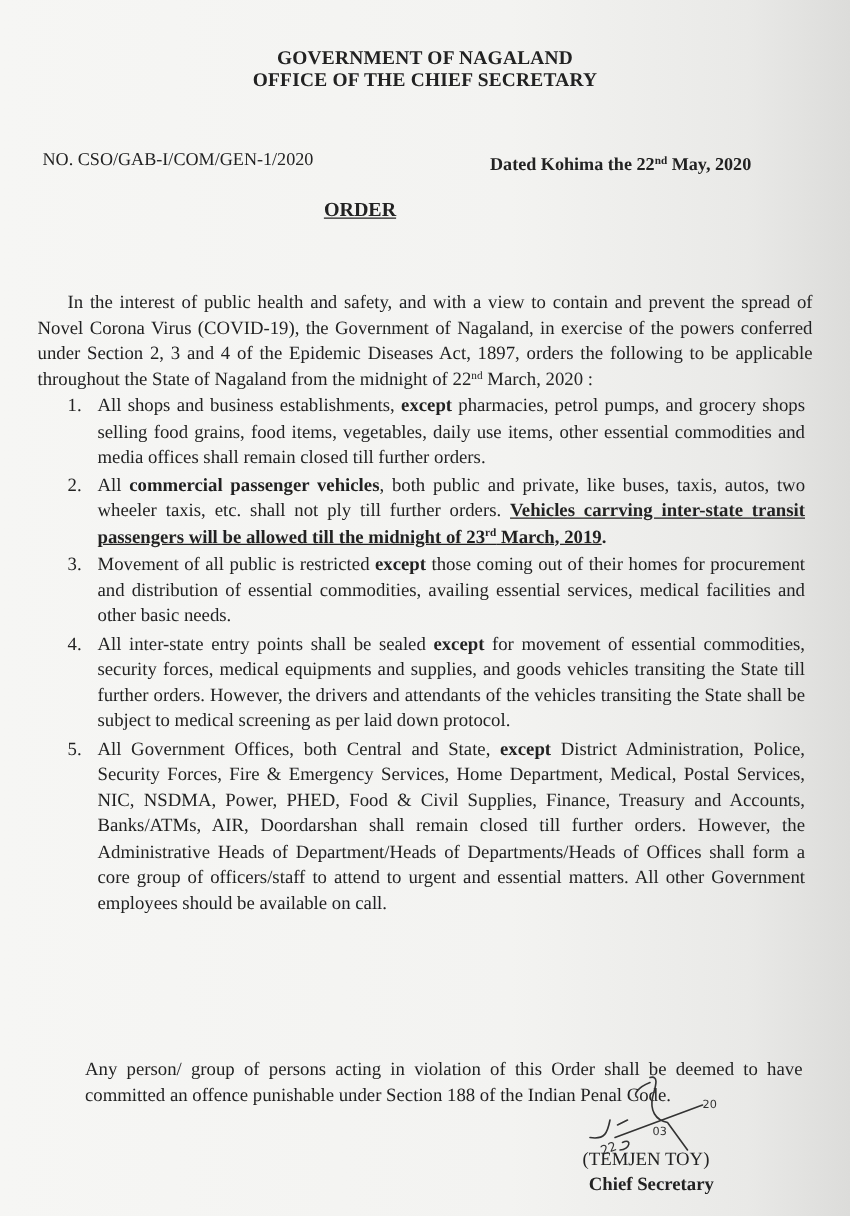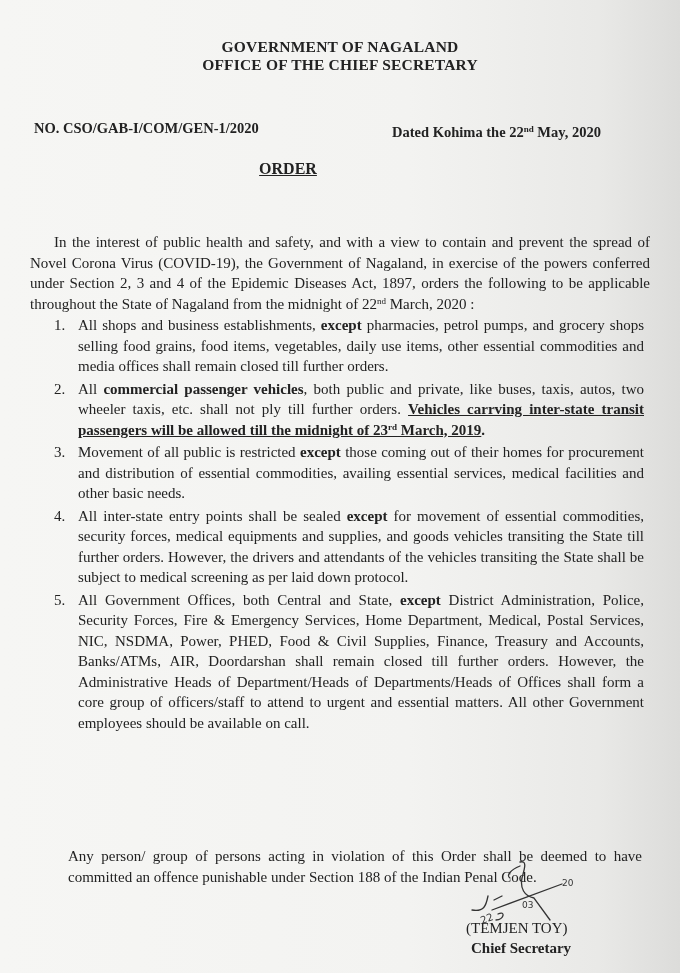--- a/index.html
+++ b/index.html
@@ -8,21 +8,21 @@
     background: linear-gradient(90deg, #f6f6f4 0%, #f3f3f1 60%, #e9e9e7 88%, #dcdcda 100%);
     font-family: "Liberation Serif", "DejaVu Serif", serif;
     color: #222;
     position: relative;
   }
   .page { position: absolute; inset: 0; border-radius: 19px; }
   .hdr { position: absolute; left: 0; width: 680px; text-align: center; font-weight: bold; font-size: 15.5px; letter-spacing: 0.2px; }
   .hdr1 { top: 38px; }
   .hdr2 { top: 56px; }
   .hdr3 { top: 74px; }
-  .ref { position: absolute; top: 120px; left: 34px; font-weight: bold; font-size: 14.5px; }
+  .ref { position: absolute; top: 120px; left: 34px; font-weight: normal; font-size: 14.5px; }
   .date { position: absolute; top: 124px; left: 392px; font-weight: bold; font-size: 14.5px; }
   sup { font-size: 9px; vertical-align: 5px; line-height: 0; }
   .order-title { position: absolute; top: 160px; left: 0; width: 576px; text-align: center; font-weight: bold; font-size: 16px; text-decoration: underline; }
   .para { position: absolute; font-size: 15px; line-height: 20.5px; text-align: justify; margin-top: 43px; }
   .intro { top: 189px; left: 30px; width: 620px; text-indent: 24px; }
   .list { position: absolute; top: 315px; left: 54px; width: 590px; margin: 0; padding: 0; list-style: none; }
   .list li { position: relative; padding-left: 24px; font-size: 15px; line-height: 20.5px; text-align: justify; margin-bottom: 2px; }
   .list .num { position: absolute; left: 0; top: 0; }
   .b { font-weight: bold; }
   .bu { font-weight: bold; text-decoration: underline; }

